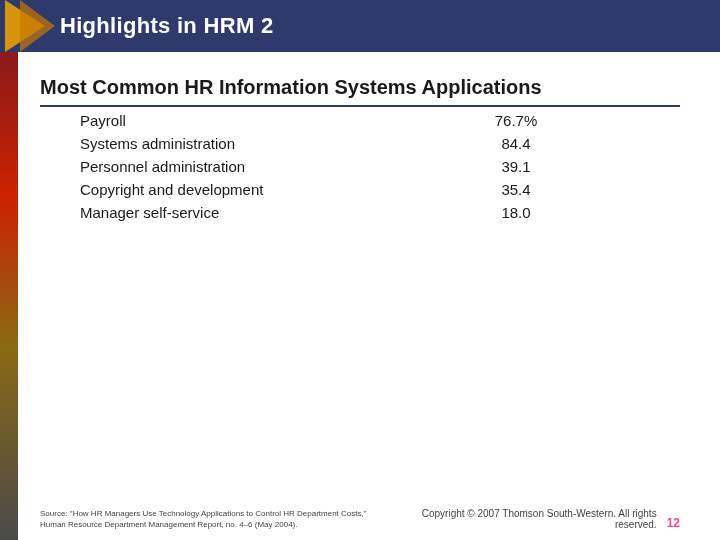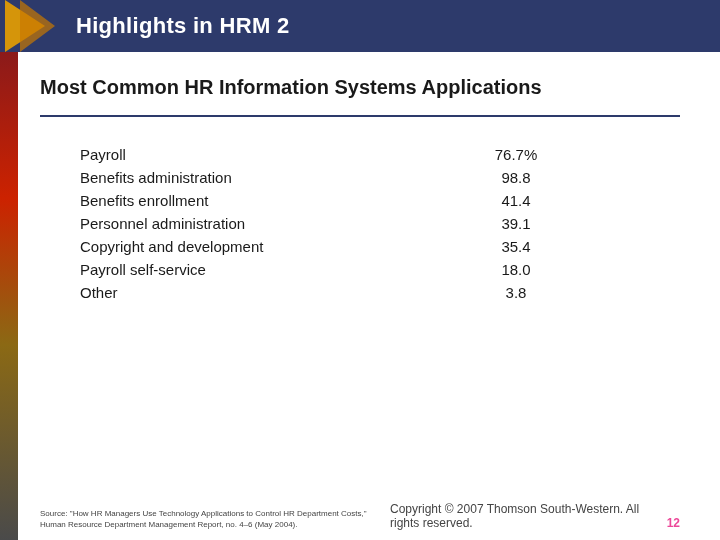--- a/index.html
+++ b/index.html
@@ -35,35 +35,34 @@
     .header-chevron svg {
       width: 100%;
       height: 100%;
     }
 
     .header-title {
       color: #ffffff;
       font-size: 22px;
       font-weight: bold;
       letter-spacing: 0.3px;
-      margin-left: 16px;
     }
 
     
     .main-content {
       padding: 24px 40px 10px 40px;
     }
 
     .section-title {
       font-size: 20px;
       font-weight: bold;
       color: #1a1a1a;
       border-bottom: 2px solid #2d3a6b;
-      padding-bottom: 16px;
-      margin-bottom: 26px;
+      padding-bottom: 6px;
+      margin-bottom: 2px;
     }
 
     .data-table {
       width: 100%;
       border-collapse: collapse;
       padding-left: 20px;
     }
 
     .data-table td {
       padding: 3px 8px;
@@ -95,23 +94,23 @@
     }
 
     .footer-source {
       font-size: 8px;
       color: #444;
       max-width: 340px;
       line-height: 1.4;
     }
 
     .footer-copyright {
-      font-size: 12px;
+      font-size: 10px;
       color: #444;
-      text-align: left;
+      text-align: right;
       flex: 1;
       padding: 0 10px;
     }
 
     .footer-page {
       font-size: 12px;
       color: #ec4899;
       font-weight: bold;
     }
 
@@ -146,42 +145,34 @@
 <div class="main-content">
   <div class="section-title">Most Common HR Information Systems Applications</div>
 
   <table class="data-table">
     <tbody id="table-body">
     <tr>
           <td class="label">Payroll</td>
           <td class="value">76.7%</td>
         </tr>
         <tr>
-          <td class="label">Benefits administration</td>
-          <td class="value">98.8</td>
-        </tr>
-        <tr>
-          <td class="label">Benefits enrollment</td>
-          <td class="value">41.4</td>
+          <td class="label">Systems administration</td>
+          <td class="value">84.4</td>
         </tr>
         <tr>
           <td class="label">Personnel administration</td>
           <td class="value">39.1</td>
         </tr>
         <tr>
           <td class="label">Copyright and development</td>
           <td class="value">35.4</td>
         </tr>
         <tr>
-          <td class="label">Payroll self-service</td>
+          <td class="label">Manager self-service</td>
           <td class="value">18.0</td>
-        </tr>
-        <tr>
-          <td class="label">Other</td>
-          <td class="value">  3.8</td>
         </tr>
       </tbody>
   </table>
 </div>
 
 <div class="footer">
   <div class="footer-source">Source: "How HR Managers Use Technology Applications to Control HR Department Costs," Human Resource Department Management Report, no. 4–6 (May 2004).</div>
   <div class="footer-copyright">Copyright © 2007 Thomson South-Western. All rights reserved.</div>
   <div class="footer-page">12</div>
 </div>

